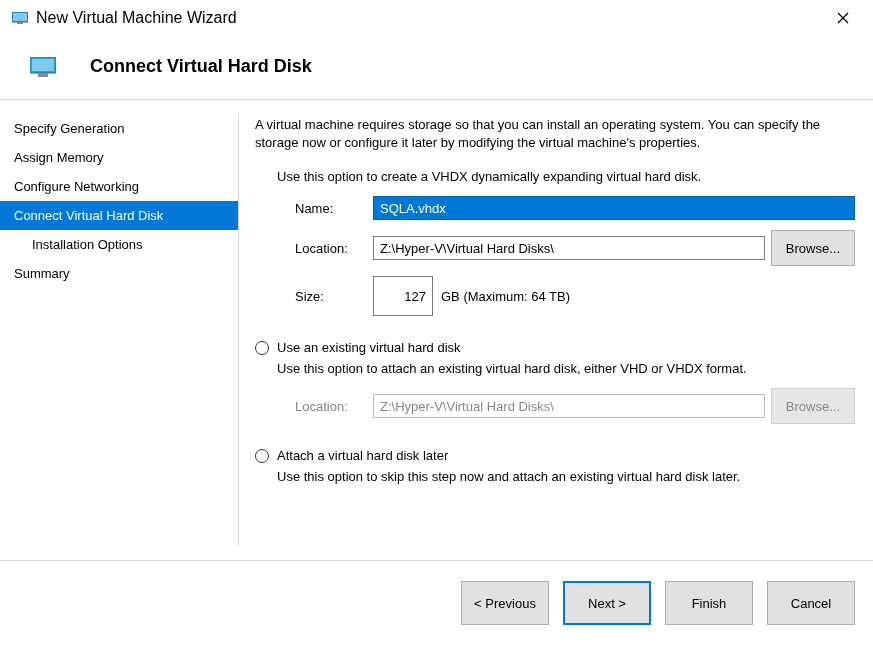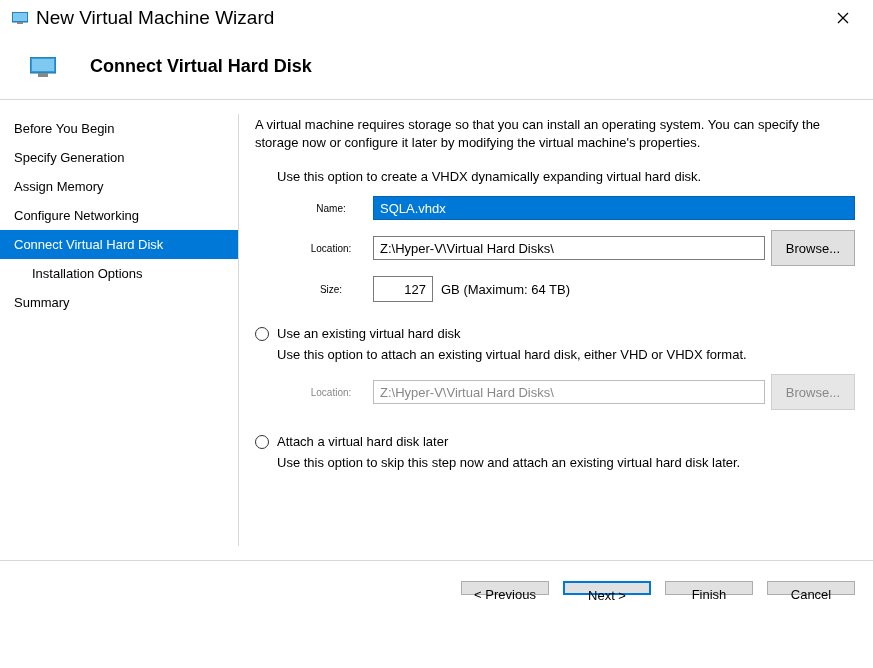--- a/index.html
+++ b/index.html
@@ -1,20 +1,20 @@
 <!DOCTYPE html>
 <html><head>
 <meta charset="utf-8">
 <style>
   * { box-sizing: border-box; margin: 0; padding: 0; font-family: "Segoe UI", Tahoma, sans-serif; }
   body { background: #fff; width: 873px; height: 668px; overflow: hidden; color: #000; font-size: 13px; }
 
   .titlebar { display: flex; align-items: center; padding: 6px 10px 4px 12px; }
   .titlebar .icon { width: 16px; height: 12px; margin-right: 8px; }
-  .titlebar .title { font-size: 19px; color: #000; flex: 1; }
+  .titlebar .title { font-size: 16px; color: #000; flex: 1; }
   .titlebar .close { width: 40px; height: 24px; display:flex; align-items:center; justify-content:center; cursor:pointer; }
   .titlebar .close svg { width: 12px; height: 12px; }
 
   .header { display: flex; align-items: center; padding: 22px 0 22px 30px; background:#fff; }
   .header .hicon { width: 26px; height: 20px; margin-right: 34px; }
   .header .htitle { font-size: 18px; font-weight: 700; color: #000; }
 
   .divider { border: none; border-top: 1px solid #d8d8d8; }
 
   .content { display: flex; height: 460px; }
@@ -29,34 +29,34 @@
   .intro { color:#000; line-height: 1.35; margin-bottom: 18px; }
 
   .optrow { display:flex; align-items:center; gap: 8px; margin-bottom: 6px; }
   .optrow .radio { width:14px; height:14px; border:1px solid #333; border-radius:50%; display:inline-flex; align-items:center; justify-content:center; background:#fff; }
   .optrow .radio.checked::after { content:""; width:7px; height:7px; border-radius:50%; background:#000; display:block; }
   .optrow .optlabel { font-size:13px; }
 
   .optdesc { padding-left: 22px; margin-bottom: 10px; color:#000; }
 
   .fieldgroup { padding: 2px 0 10px 40px; display: grid; grid-template-columns: 72px 1fr auto; row-gap: 10px; column-gap: 6px; align-items:center; }
-  .fieldgroup .flabel { font-size:10px;text-align:center; }
+  .fieldgroup .flabel { font-size:13px; }
   .fieldgroup input.text { border:1px solid #7a7a7a; padding:4px 6px; font-size:13px; height:24px; background:#fff; }
   .fieldgroup input.text.highlight { background:#0078d7; color:#fff; border:1px solid #0862ae; }
   .fieldgroup input.text.highlight::selection { background:#0078d7; color:#fff;}
   .fieldgroup .sizewrap { display:flex; align-items:center; gap:8px; }
-  .fieldgroup .sizewrap input.size { width:60px; text-align:right; border:1px solid #7a7a7a; padding:3px 6px; font-size:13px; height:26px; }
+  .fieldgroup .sizewrap input.size { width:60px; text-align:right; border:1px solid #7a7a7a; padding:3px 6px; font-size:13px; height:40px; }
   .fieldgroup .btn { border:1px solid #adadad; background:#e1e1e1; padding:3px 14px; font-size:13px; height:36px; min-width:80px; cursor:pointer; }
   .fieldgroup .btn.disabled { color:#888; background:#e6e6e6; border:1px solid #cfcfcf; cursor:default; }
 
   .fieldgroup.disabled .flabel { color:#888; }
   .fieldgroup.disabled input.text { color:#888; border:1px solid #bcbcbc; background:#fff; }
 
   .footer { display:flex; justify-content:flex-end; gap:14px; padding: 20px 18px 0 0; }
-  .footer button { border:1px solid #adadad; background:#e1e1e1; padding:5px 0; font-size:13px; width:88px; height:14px; cursor:pointer; }
+  .footer button { border:1px solid #adadad; background:#e1e1e1; padding:5px 0; font-size:13px; width:88px; height:44px; cursor:pointer; }
   .footer button.primary { border:2px solid #0078d7; background:#e1e1e1; }
 
   .monitor-svg { display:block; }
 </style>
 </head>
 <body>
 
 <div class="titlebar">
   <span class="icon">
     <svg class="monitor-svg" viewBox="0 0 16 12">
@@ -82,21 +82,20 @@
         <rect x="8" y="16" width="10" height="4" fill="#888"></rect>
       </svg>
   </span>
   <span class="htitle">Connect Virtual Hard Disk</span>
 </div>
 
 <hr class="divider">
 
 <div class="content">
   <div class="sidebar">
-    <div class="item">Before You Begin</div>
     <div class="item">Specify Generation</div>
     <div class="item">Assign Memory</div>
     <div class="item">Configure Networking</div>
     <div class="item selected">Connect Virtual Hard Disk</div>
     <div class="item sub">Installation Options</div>
     <div class="item">Summary</div>
   </div>
 
   <div class="vdiv"></div>
 

